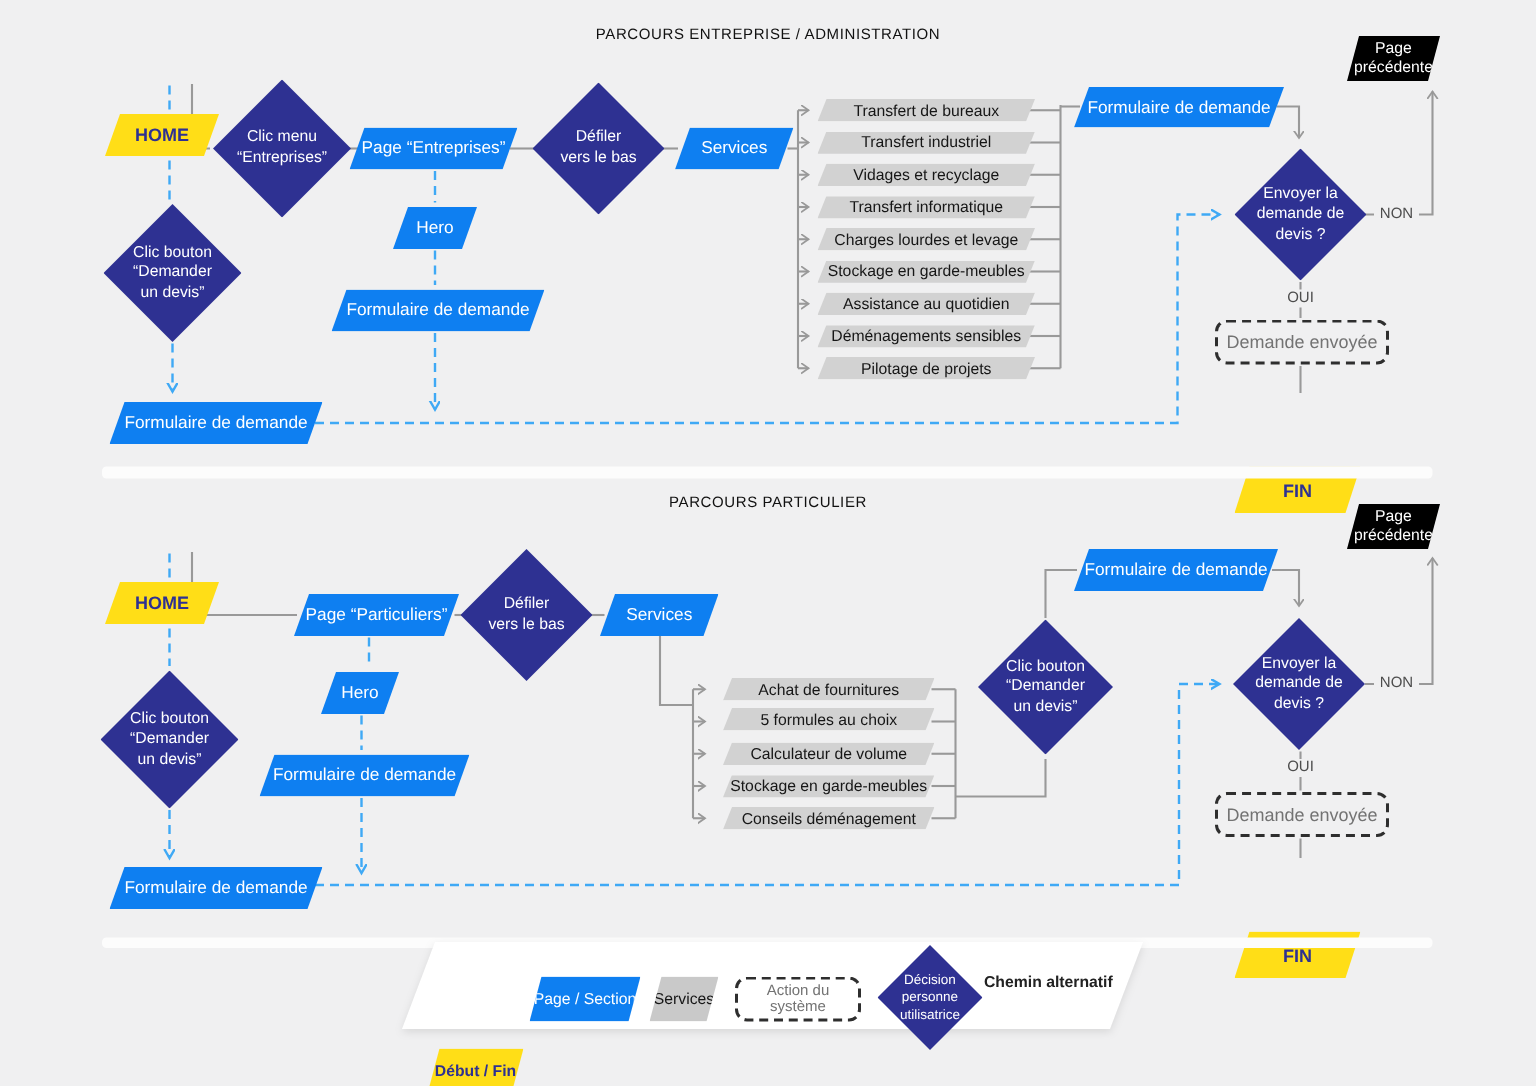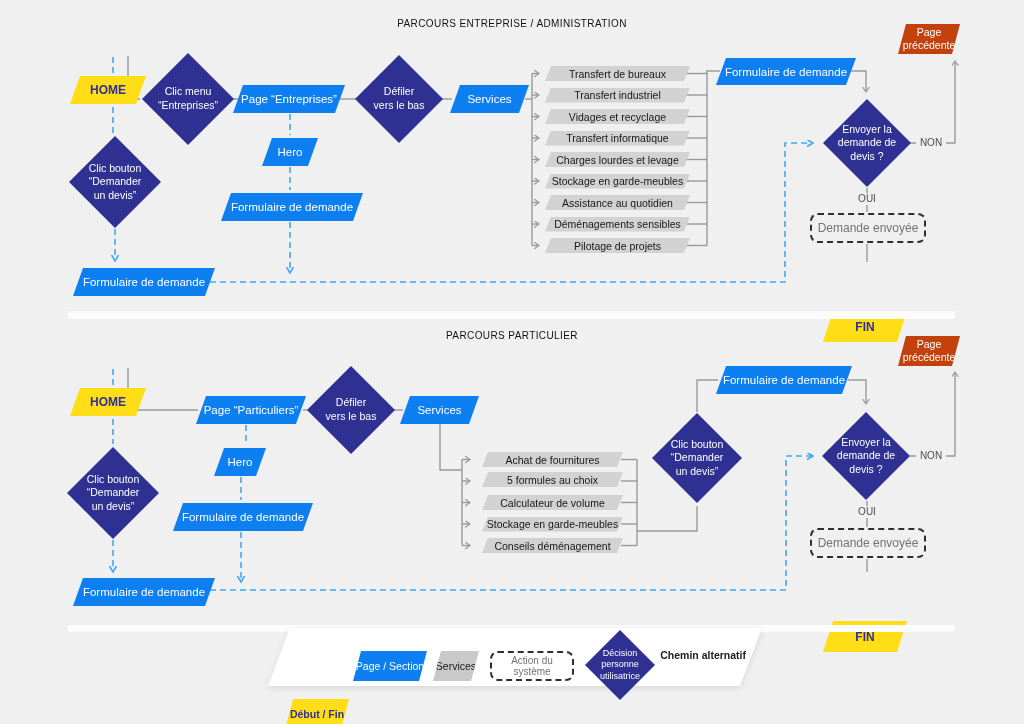--- a/index.html
+++ b/index.html
@@ -5,40 +5,40 @@
   html,body{margin:0;padding:0;background:#f0f0f1;}
   .stage{position:relative;width:1024px;height:724px;background:#f0f0f1;
          font-family:"Liberation Sans","DejaVu Sans",sans-serif;overflow:hidden;}
   svg.wires{position:absolute;left:0;top:0;}
   .node{position:absolute;display:flex;align-items:center;justify-content:center;
         text-align:center;white-space:pre-line;box-sizing:border-box;}
   .para{clip-path:polygon(10px 0,100% 0,calc(100% - 10px) 100%,0 100%);
         background:#0E7FF1;color:#fff;font-size:11.5px;}
   .para.sm{clip-path:polygon(8px 0,100% 0,calc(100% - 8px) 100%,0 100%);}
   .yellow{background:#FFDE17;color:#2E3192;font-weight:bold;font-size:12px;margin-top:48px;}
-  .lblue{background:#c2410c;font-size:10.5px;line-height:1.25;}
+  .lblue{background:#000000;font-size:10.5px;line-height:1.25;}
   .diamond{clip-path:polygon(50% 0,100% 50%,50% 100%,0 50%);
            background:#2E3192;color:#fff;font-size:10.5px;line-height:1.3;}
   .svc{clip-path:polygon(6px 0,100% 0,calc(100% - 6px) 100%,0 100%);
        background:#D2D2D2;color:#161616;font-size:10.5px;white-space:nowrap;}
   .dashbox{border:2px dashed #2e2e2e;border-radius:8px;color:#737373;
            font-size:12px;background:transparent;}
   .sec-title{position:absolute;left:0;width:100%;text-align:center;
              font-size:10px;font-weight:400;letter-spacing:.4px;color:#111;}
   .tag{position:absolute;font-size:10px;color:#4d4d4d;background:#f0f0f1;
        text-align:center;line-height:12px;}
   .divider{position:absolute;background:#fcfcfc;border-radius:3px;}
   .band-wrap{position:absolute;filter:drop-shadow(0 2px 3px rgba(0,0,0,.10));}
   .band{width:100%;height:100%;background:#ffffff;
         clip-path:polygon(22px 0,100% 0,calc(100% - 22px) 100%,0 100%);}
   .legend-title{position:absolute;text-align:center;font-size:12px;font-weight:800;
                 letter-spacing:.4px;color:#111;}
   .lg-chip{font-size:10.5px;}
   .lg-decision{font-size:9px;line-height:1.25;}
-  .lg-text{position:absolute;font-size:10.5px;font-weight:700;color:#222;text-align:right;}
+  .lg-text{position:absolute;font-size:10.5px;font-weight:700;color:#222;}
 </style>
 </head>
 <body>
 
 <div class="stage">
 
   <svg class="wires" width="1024" height="724">
     <defs>
       <marker id="ag" markerWidth="9" markerHeight="9" refX="5" refY="3.5" orient="auto" markerUnits="userSpaceOnUse">
         <path d="M0,0 L5,3.5 L0,7" fill="none" stroke="#999999" stroke-width="1.2"></path>

